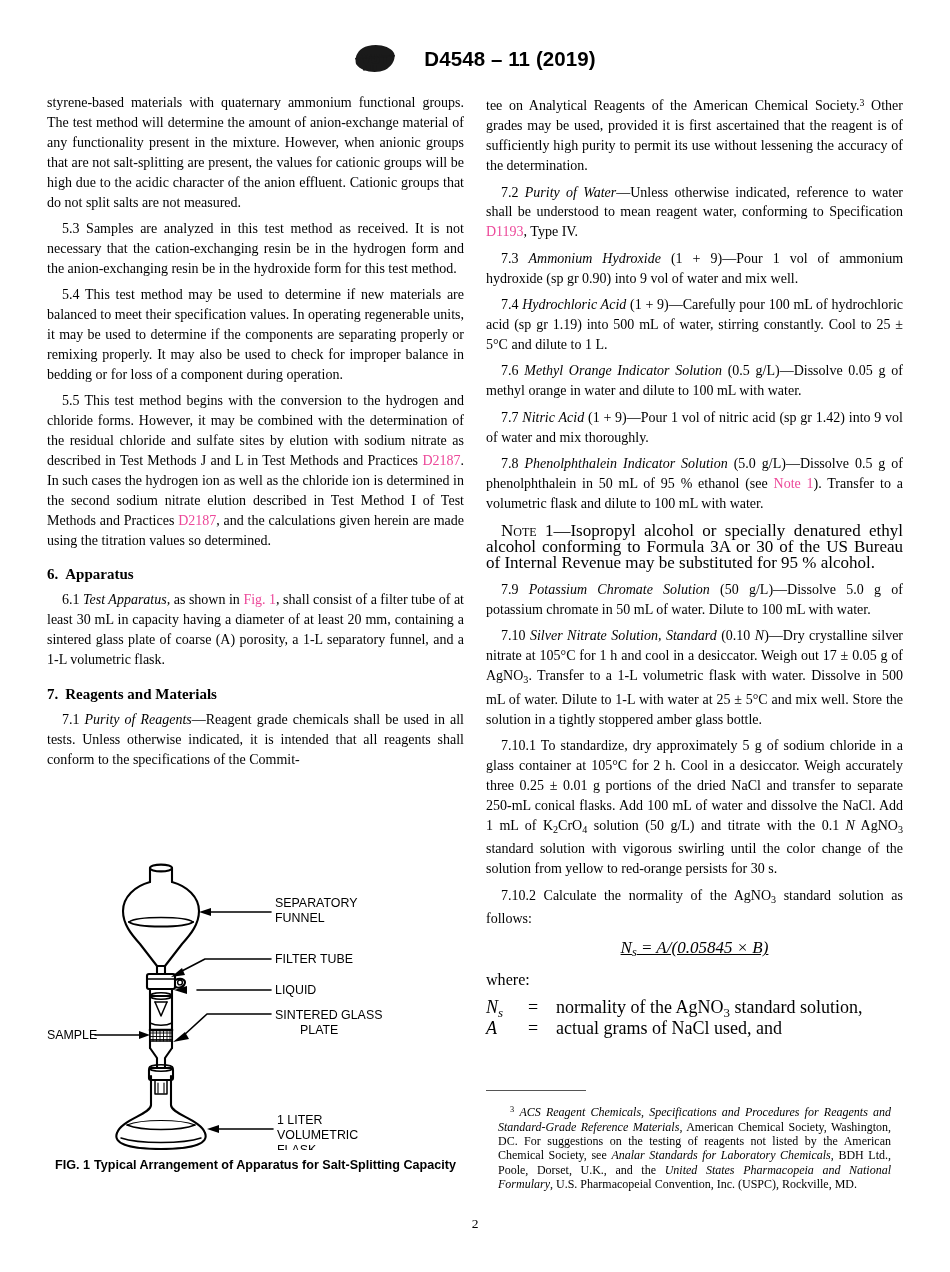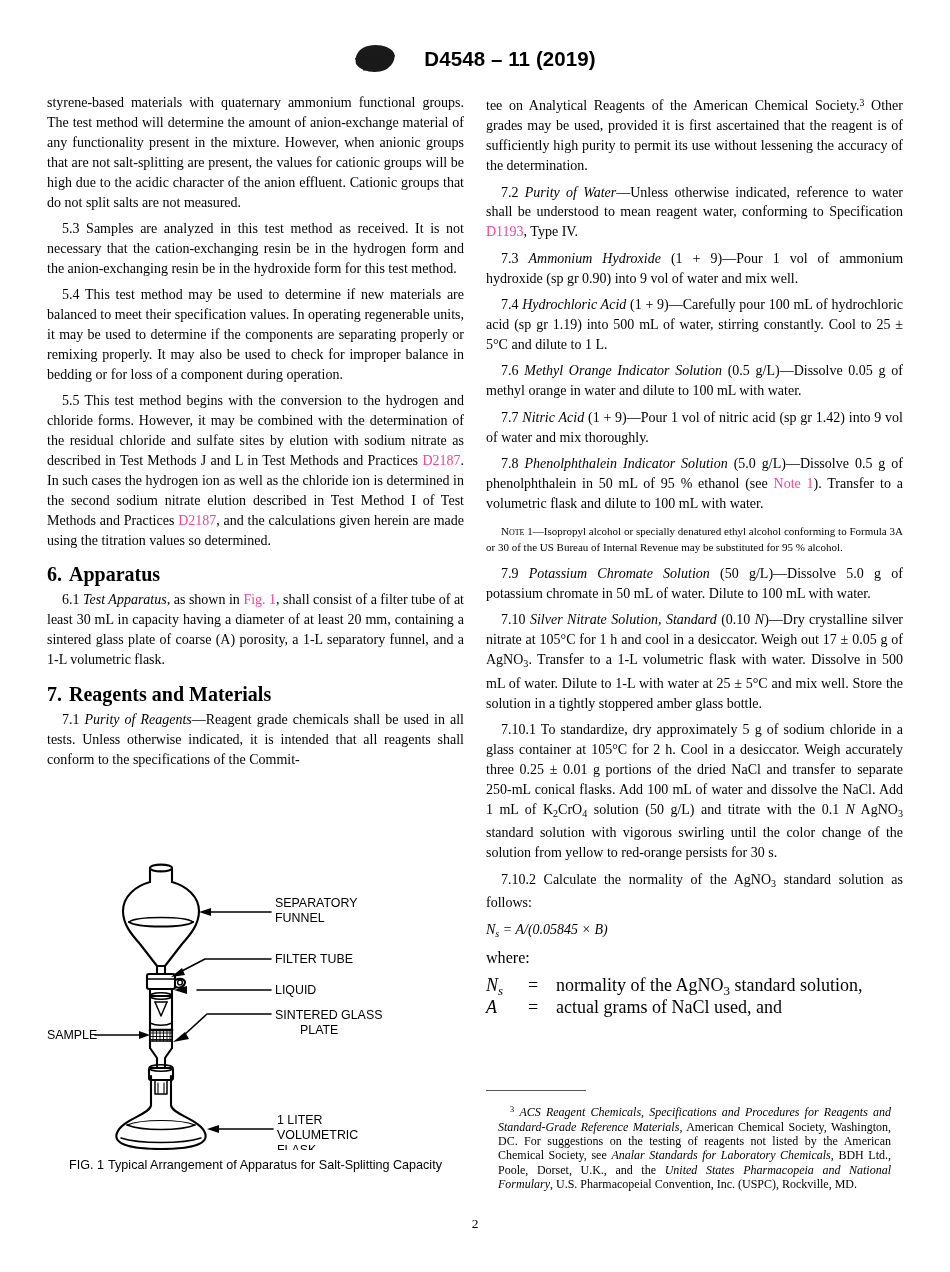--- a/index.html
+++ b/index.html
@@ -37,47 +37,48 @@
     text-justify:inter-word;
     hyphens:none;
   }
   p.body + p.body { margin-top:6.5px; }
   p.indent { text-indent:15px; }
   .no-just { text-align:left; }
 
   h3.sec {
     font-family:"Liberation Serif", serif;
     font-weight:bold;
-    font-size:20px;
+    font-size:15px;
     line-height:19px;
     margin:15px 0 6px 0;
   }
   h3.sec .num { margin-right:7px; }
 
   i.it { font-style:italic; }
   .lnk { color:#ec4899; }
   .sub { font-size:0.72em; vertical-align:-0.28em; }
   .sup { font-size:0.7em; vertical-align:0.45em; }
 
   
   p.note {
     margin:9px 0 0 0;
-    font-size:11px;
+    font-size:17px;
     line-height:16.1px;
     text-align:justify;
     text-indent:15px;
   }
   .smallcaps { font-variant:small-caps; }
 
   
   .equation {
     margin:9px 0 9px 0;
-    text-align:left;
-    font-size:14px;
+    text-align:center;
+    font-size:17px;
     font-style:italic;
+    text-decoration:underline;
   }
 
   .where { margin-top:8px; font-size:16.1px; line-height:19.9px; }
   .deftable { margin-top:9px; font-size:18px; line-height:17px; border-collapse:collapse; }
   .deftable td { padding:0; vertical-align:top; }
   .deftable td.sym { width:42px; font-style:italic; }
   .deftable td.eq  { width:28px; }
 
   
   .footnote-wrap { position:absolute; left:486px; top:1090px; width:417px; }
@@ -85,21 +86,21 @@
   p.footnote {
     margin:12px; font-size:12px; line-height:14.4px;
     text-align:justify; text-indent:12px;
   }
 
   
   .figure { position:absolute; left:47px; top:862px; width:417px; }
   .fig-caption {
     margin-top:4px;
     font-family:"Liberation Sans", sans-serif;
-    font-weight:normal; font-size:12.6px; line-height:15.4px;
+    font-weight:bold; font-size:12.6px; line-height:15.4px;
     text-align:center;
   }
   .fig-caption .fignum { margin-right:4px; }
 
   .page-number {
     position:absolute; left:0; top:1216px; width:950px;
     text-align:center; font-size:13.5px;
   }
 </style>
 </head>

